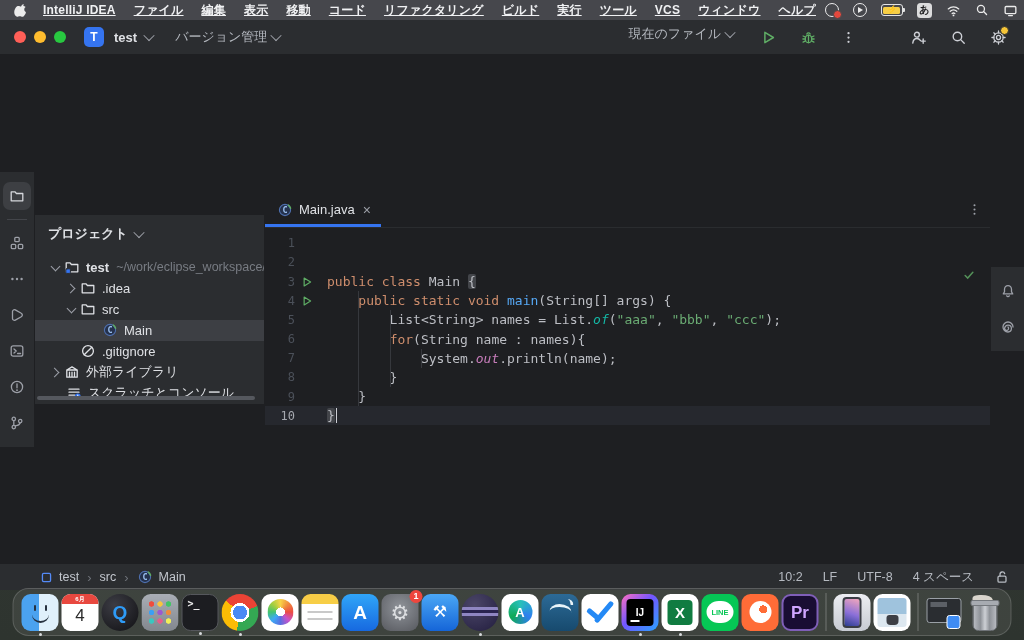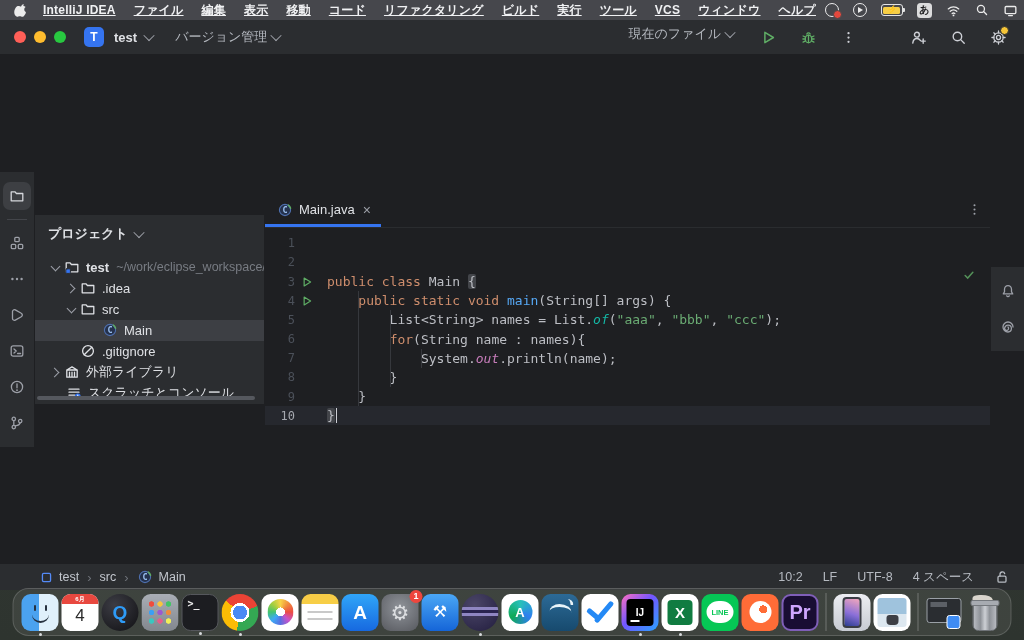--- a/index.html
+++ b/index.html
@@ -171,21 +171,21 @@
   .ij-inner{position:absolute;inset:5px;background:#000;border-radius:4px;}
   .ij-text{position:relative;color:#fff;font-size:10px;font-weight:700;}
   .ij-bar{position:absolute;left:9px;bottom:9px;width:9px;height:2px;background:#fff;}
   .dk-excel{background:#fff;}
   .xl-sq{width:25px;height:25px;background:#107c41;border-radius:4px;color:#fff;font-weight:700;font-size:15px;display:flex;align-items:center;justify-content:center;}
   .dk-line{background:#06c755;}
   .line-bubble{width:27px;height:22px;background:#fff;border-radius:50%/55%;color:#06c755;font-size:7.5px;font-weight:800;display:flex;align-items:center;justify-content:center;}
   .dk-postman{background:#ff6c37;}
   .pm-circle{width:22px;height:22px;border-radius:50%;background:radial-gradient(circle at 62% 38%,#ff6c37 0 4px,#fff 4px);}
   .dk-premiere{background:#190d33;border:2px solid #7f5fb8;box-sizing:border-box;}
-  .dk-premiere .dk-glyph{color:#cfa6ff;font-size:20px;font-weight:700;}
+  .dk-premiere .dk-glyph{color:#cfa6ff;font-size:17px;font-weight:700;}
   .dk-iphone{background:linear-gradient(180deg,#eceef1,#c7cbd2);}
   .iph-screen{width:15px;height:27px;border-radius:4px;border:2px solid #3a3d44;background:linear-gradient(200deg,#f2a7bc,#8a6fd8 55%,#2c3e8f);}
   .dk-preview{background:#fff;}
   .pv-img{position:absolute;inset:4px;border-radius:3px;background:linear-gradient(180deg,#9fc3dd 0 55%,#dde8f0 55%);}
   .pv-blob{position:absolute;bottom:6px;left:50%;transform:translateX(-50%);width:12px;height:10px;background:#3d3f45;border-radius:3px 3px 4px 4px;}
   .dk-shot{background:transparent;}
   .shot-win{position:absolute;inset:4px 1px 8px 1px;background:#2a2d31;border:1.5px solid #9aa0a6;border-radius:3px;}
   .shot-win::after{content:"";position:absolute;left:3px;top:3px;right:3px;height:5px;background:linear-gradient(90deg,#5c6066 0 60%,transparent 60%);}
   .shot-acc{position:absolute;right:2px;bottom:2px;width:12px;height:12px;background:#3f8cf3;border:1.5px solid #fff;border-radius:3px;}
   .dk-trash{background:transparent;}

